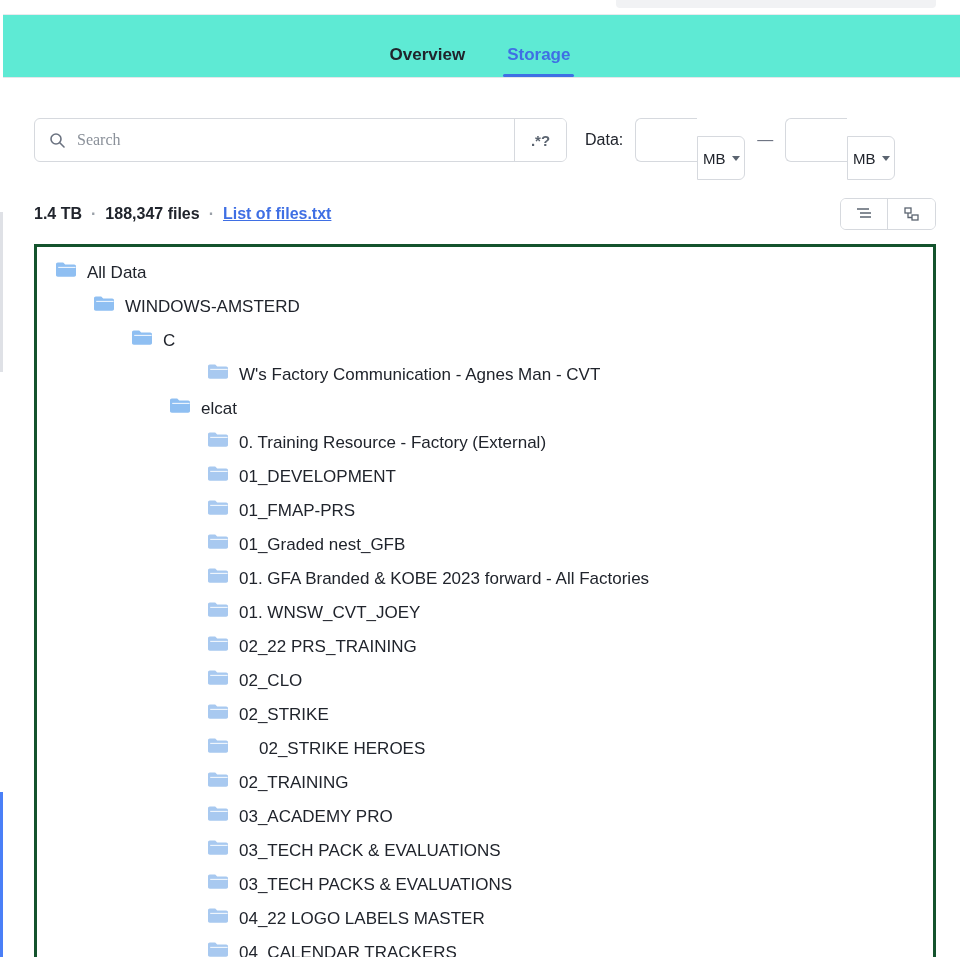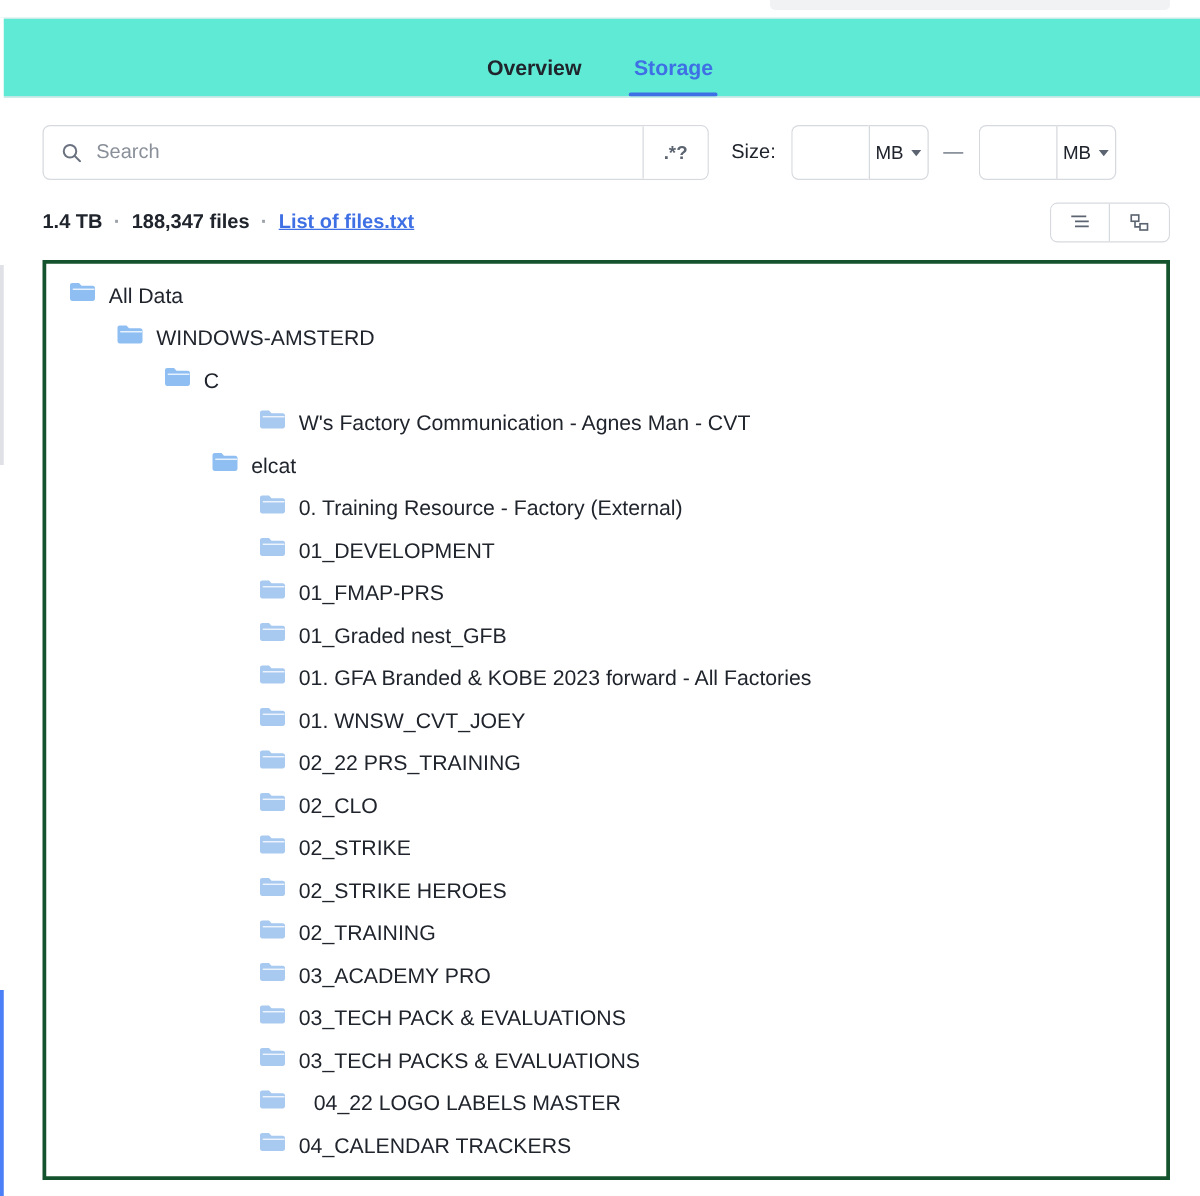--- a/index.html
+++ b/index.html
@@ -99,21 +99,21 @@
     margin: 0 10px 0 14px;
     width: 16px;
     height: 16px;
     flex: none;
   }
   .search-input {
     flex: 1;
     border: none;
     outline: none;
     font-size: 16px;
-    font-family: Liberation Sans, sans-serif;
+    font-family: Liberation Serif, serif;
     color: #a16207;
     background: transparent;
     height: 100%;
   }
   .search-input::placeholder { color: #8a9099; }
   .regex-btn {
     width: 52px;
     height: 100%;
     border: none;
     border-left: 1px solid #d6d9de;
@@ -149,20 +149,21 @@
     border-radius: 0 6px 6px 0;
     background: #fff;
     display: flex;
     align-items: center;
     justify-content: center;
     gap: 6px;
     font-size: 15px;
     color: #20242c;
     cursor: pointer;
     user-select: none;
+    margin-top: 36px;
   }
   .caret {
     width: 0; height: 0;
     border-left: 4px solid transparent;
     border-right: 4px solid transparent;
     border-top: 5px solid #5b6470;
   }
   .dash {
     margin: 0 12px;
     color: #6b7280;
@@ -256,21 +257,21 @@
     <span class="search-icon">
       <svg width="16" height="16" viewBox="0 0 16 16">
         <circle cx="7" cy="7" r="5" fill="none" stroke="#6b7280" stroke-width="1.6"></circle>
         <line x1="10.8" y1="10.8" x2="15" y2="15" stroke="#6b7280" stroke-width="1.6" stroke-linecap="round"></line>
       </svg>
     </span>
     <input class="search-input" type="text" placeholder="Search" style="">
     <button class="regex-btn">.*?</button>
   </div>
 
-  <span class="size-label">Size:</span>
+  <span class="size-label">Data:</span>
 
   <input class="num-field" type="text" value="" style="">
   <div class="unit-select">
     <span>MB</span>
     <span class="caret"></span>
   </div>
 
   <span class="dash">—</span>
 
   <input class="num-field" type="text" value="" style="">
@@ -398,21 +399,21 @@
           </svg></span>
         <span class="lbl">02_CLO</span>
       </div>
       <div class="tree-row" style="padding-left: 170px;">
         <span class="folder-icon"><svg width="22" height="17" viewBox="0 0 22 17">
             <path d="M1 3.2 C1 2.1 1.8 1.4 2.8 1.4 L8.2 1.4 L10.2 3.6 L19.2 3.6 C20.2 3.6 21 4.4 21 5.4 L21 14 C21 15 20.2 15.7 19.2 15.7 L2.8 15.7 C1.8 15.7 1 15 1 14 Z" fill="#a8c9f0"></path>
             <path d="M3.2 6.4 L20.6 6.4" stroke="#ffffff" stroke-width="1.1" opacity="0.85"></path>
           </svg></span>
         <span class="lbl">02_STRIKE</span>
       </div>
-      <div class="tree-row" style="padding-left: 170px;">
+      <div class="tree-row" style="padding-left: 170px; gap: 20px;">
         <span class="folder-icon"><svg width="22" height="17" viewBox="0 0 22 17">
             <path d="M1 3.2 C1 2.1 1.8 1.4 2.8 1.4 L8.2 1.4 L10.2 3.6 L19.2 3.6 C20.2 3.6 21 4.4 21 5.4 L21 14 C21 15 20.2 15.7 19.2 15.7 L2.8 15.7 C1.8 15.7 1 15 1 14 Z" fill="#a8c9f0"></path>
             <path d="M3.2 6.4 L20.6 6.4" stroke="#ffffff" stroke-width="1.1" opacity="0.85"></path>
           </svg></span>
         <span class="lbl">02_STRIKE HEROES</span>
       </div>
       <div class="tree-row" style="padding-left: 170px;">
         <span class="folder-icon"><svg width="22" height="17" viewBox="0 0 22 17">
             <path d="M1 3.2 C1 2.1 1.8 1.4 2.8 1.4 L8.2 1.4 L10.2 3.6 L19.2 3.6 C20.2 3.6 21 4.4 21 5.4 L21 14 C21 15 20.2 15.7 19.2 15.7 L2.8 15.7 C1.8 15.7 1 15 1 14 Z" fill="#a8c9f0"></path>
             <path d="M3.2 6.4 L20.6 6.4" stroke="#ffffff" stroke-width="1.1" opacity="0.85"></path>
@@ -433,21 +434,21 @@
           </svg></span>
         <span class="lbl">03_TECH PACK &amp; EVALUATIONS</span>
       </div>
       <div class="tree-row" style="padding-left: 170px;">
         <span class="folder-icon"><svg width="22" height="17" viewBox="0 0 22 17">
             <path d="M1 3.2 C1 2.1 1.8 1.4 2.8 1.4 L8.2 1.4 L10.2 3.6 L19.2 3.6 C20.2 3.6 21 4.4 21 5.4 L21 14 C21 15 20.2 15.7 19.2 15.7 L2.8 15.7 C1.8 15.7 1 15 1 14 Z" fill="#a8c9f0"></path>
             <path d="M3.2 6.4 L20.6 6.4" stroke="#ffffff" stroke-width="1.1" opacity="0.85"></path>
           </svg></span>
         <span class="lbl">03_TECH PACKS &amp; EVALUATIONS</span>
       </div>
-      <div class="tree-row" style="padding-left: 170px; gap: 12px;">
+      <div class="tree-row" style="padding-left: 170px;">
         <span class="folder-icon"><svg width="22" height="17" viewBox="0 0 22 17">
             <path d="M1 3.2 C1 2.1 1.8 1.4 2.8 1.4 L8.2 1.4 L10.2 3.6 L19.2 3.6 C20.2 3.6 21 4.4 21 5.4 L21 14 C21 15 20.2 15.7 19.2 15.7 L2.8 15.7 C1.8 15.7 1 15 1 14 Z" fill="#a8c9f0"></path>
             <path d="M3.2 6.4 L20.6 6.4" stroke="#ffffff" stroke-width="1.1" opacity="0.85"></path>
           </svg></span>
         <span class="lbl">04_22 LOGO LABELS MASTER</span>
       </div>
       <div class="tree-row" style="padding-left: 170px;">
         <span class="folder-icon"><svg width="22" height="17" viewBox="0 0 22 17">
             <path d="M1 3.2 C1 2.1 1.8 1.4 2.8 1.4 L8.2 1.4 L10.2 3.6 L19.2 3.6 C20.2 3.6 21 4.4 21 5.4 L21 14 C21 15 20.2 15.7 19.2 15.7 L2.8 15.7 C1.8 15.7 1 15 1 14 Z" fill="#a8c9f0"></path>
             <path d="M3.2 6.4 L20.6 6.4" stroke="#ffffff" stroke-width="1.1" opacity="0.85"></path>

